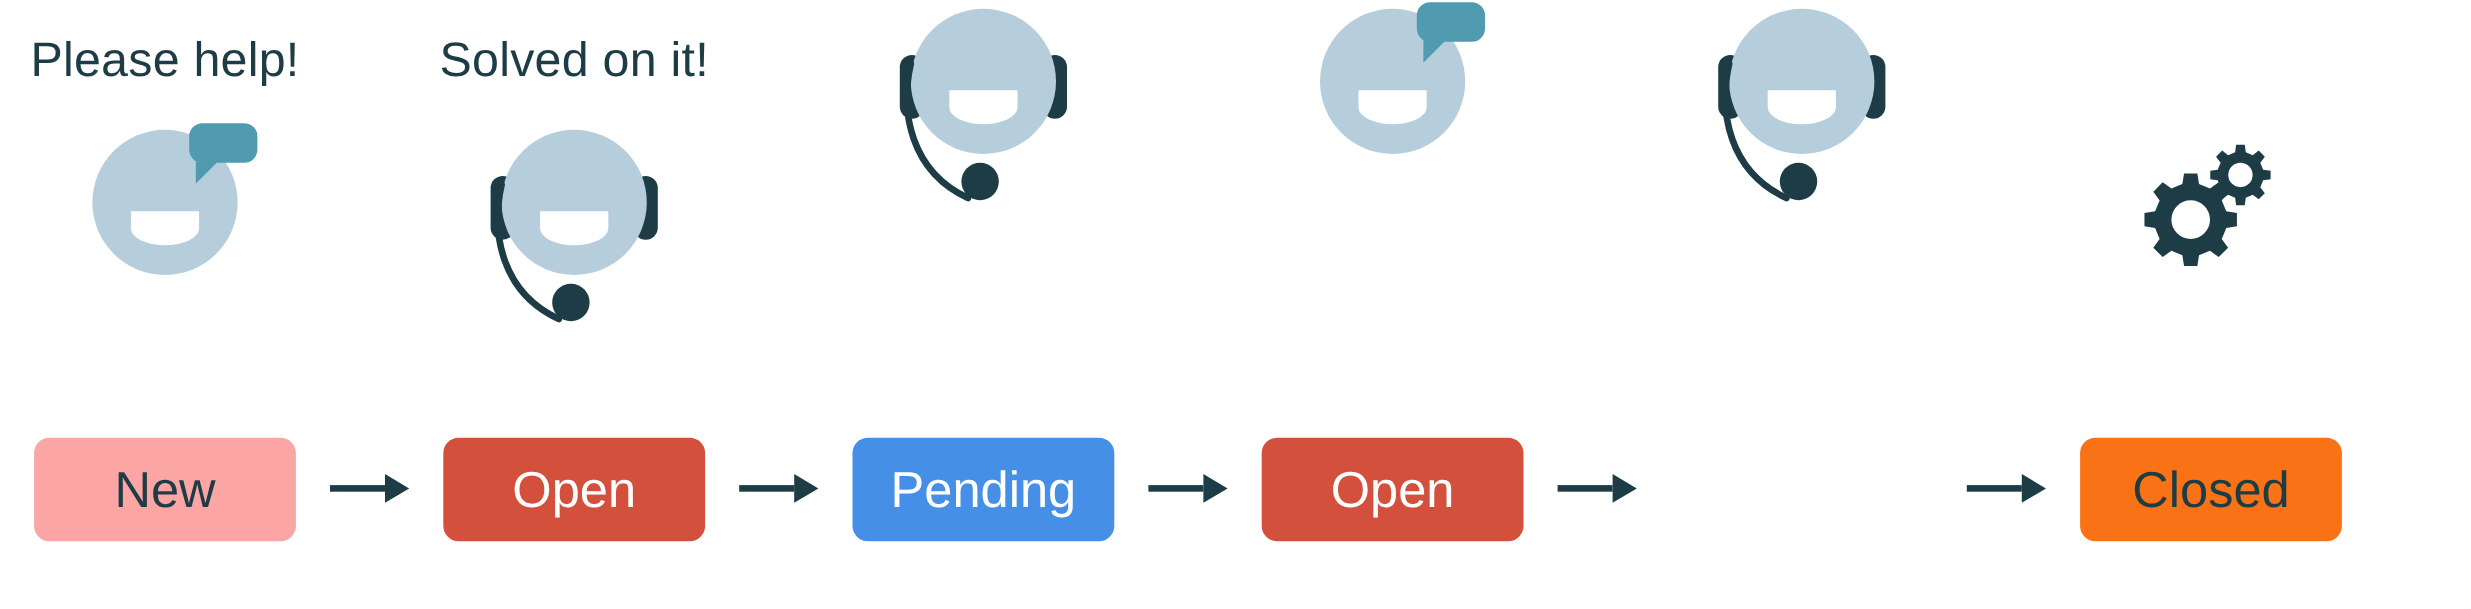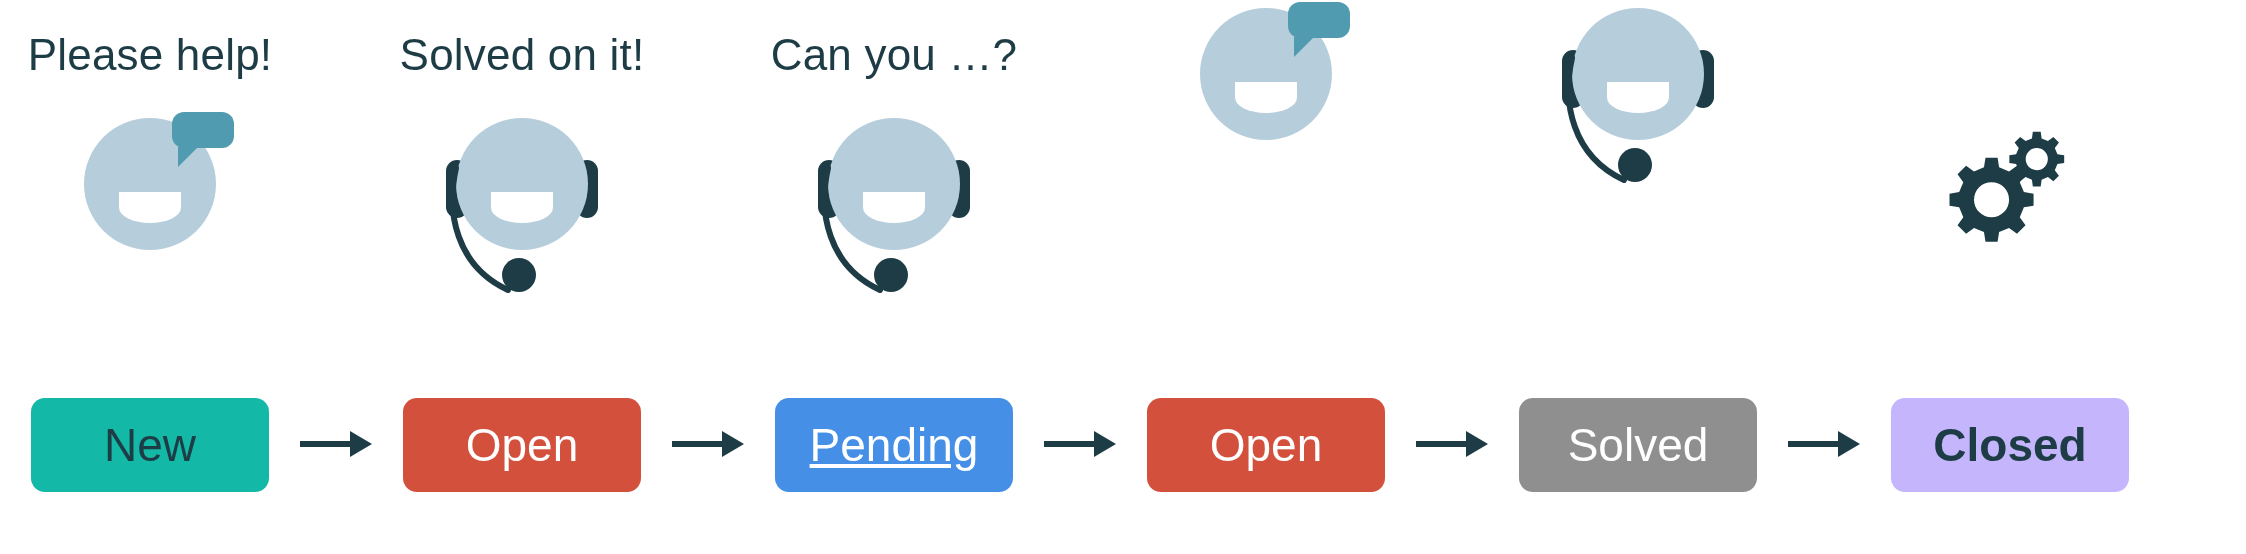--- a/index.html
+++ b/index.html
@@ -208,21 +208,21 @@
       <div class="caption">Please help!</div>
       <div class="avatar-wrap">
     <div class="avatar">
       <div class="head"></div>
       <div class="smile"></div>
       <div class="bubble-tail"></div>
       <div class="bubble"></div>
     </div>
         </div>
       <div class="badge-wrap">
-        <div class="badge" style="background:#14b8a6;color:#1d3c45;text-align:right;">New</div>
+        <div class="badge" style="background:#fca5a5;color:#1d3c45;text-align:right;">New</div>
       </div>
     </div>
       <div class="stage gap">
         <div class="arrow" style="left:0;width:72px;">
           <div class="shaft"></div>
           <div class="head-tri"></div>
         </div>
       </div>
     <div class="stage">
       <div class="caption">Solved on it!</div>
@@ -242,35 +242,34 @@
         <div class="badge" style="background:#d2503c;color:#ffffff;">Open</div>
       </div>
     </div>
       <div class="stage gap">
         <div class="arrow" style="left:0;width:72px;">
           <div class="shaft"></div>
           <div class="head-tri"></div>
         </div>
       </div>
     <div class="stage">
-      <div class="caption">Can you …?</div>
       <div class="avatar-wrap">
     <div class="avatar">
       <div class="ear left"></div>
       <div class="ear right"></div>
       <div class="head"></div>
       <div class="smile"></div>
       <svg class="boom" viewBox="0 0 150 160">
         <path d="M26 18 C 16 62, 26 116, 78 140" fill="none" stroke="#1d3c45" stroke-width="6" stroke-linecap="round"></path>
       </svg>
       <div class="mic"></div>
     </div>
         </div>
       <div class="badge-wrap">
-        <div class="badge" style="background:#4590e6;color:#ffffff;text-decoration:underline;">Pending</div>
+        <div class="badge" style="background:#4590e6;color:#ffffff;">Pending</div>
       </div>
     </div>
       <div class="stage gap">
         <div class="arrow" style="left:0;width:72px;">
           <div class="shaft"></div>
           <div class="head-tri"></div>
         </div>
       </div>
     <div class="stage">
       <div class="avatar-wrap">
@@ -297,38 +296,35 @@
       <div class="ear left"></div>
       <div class="ear right"></div>
       <div class="head"></div>
       <div class="smile"></div>
       <svg class="boom" viewBox="0 0 150 160">
         <path d="M26 18 C 16 62, 26 116, 78 140" fill="none" stroke="#1d3c45" stroke-width="6" stroke-linecap="round"></path>
       </svg>
       <div class="mic"></div>
     </div>
         </div>
-      <div class="badge-wrap">
-        <div class="badge" style="background:#8f8f8f;color:#ffffff;">Solved</div>
-      </div>
     </div>
       <div class="stage gap">
         <div class="arrow" style="left:0;width:72px;">
           <div class="shaft"></div>
           <div class="head-tri"></div>
         </div>
       </div>
     <div class="stage">
       <div class="caption"></div>
       <div class="avatar-wrap">
     <div class="avatar">
       <svg class="gears" viewBox="0 0 150 130">
         <path d="M46.79 46.95 L48.46 36.47 L61.54 36.47 L63.21 46.95 L73.98 51.41 L82.57 45.18 L91.82 54.43 L85.59 63.02 L90.05 73.79 L100.53 75.46 L100.53 88.54 L90.05 90.21 L85.59 100.98 L91.82 109.57 L82.57 118.82 L73.98 112.59 L63.21 117.05 L61.54 127.53 L48.46 127.53 L46.79 117.05 L36.02 112.59 L27.43 118.82 L18.18 109.57 L24.41 100.98 L19.95 90.21 L9.47 88.54 L9.47 75.46 L19.95 73.79 L24.41 63.02 L18.18 54.43 L27.43 45.18 L36.02 51.41 Z M 74 82 A 19 19 0 1 0 36 82 A 19 19 0 1 0 74 82 Z" fill="#1d3c45" fill-rule="evenodd"></path>
         <path d="M98.76 15.61 L99.74 8.30 L108.26 8.30 L109.24 15.61 L116.13 18.46 L121.98 13.99 L128.01 20.02 L123.54 25.87 L126.39 32.76 L133.70 33.74 L133.70 42.26 L126.39 43.24 L123.54 50.13 L128.01 55.98 L121.98 62.01 L116.13 57.54 L109.24 60.39 L108.26 67.70 L99.74 67.70 L98.76 60.39 L91.87 57.54 L86.02 62.01 L79.99 55.98 L84.46 50.13 L81.61 43.24 L74.30 42.26 L74.30 33.74 L81.61 32.76 L84.46 25.87 L79.99 20.02 L86.02 13.99 L91.87 18.46 Z M 116 38 A 12 12 0 1 0 92 38 A 12 12 0 1 0 116 38 Z" fill="#1d3c45" fill-rule="evenodd"></path>
       </svg>
     </div>
         </div>
       <div class="badge-wrap">
-        <div class="badge" style="background:#c4b5fd;color:#1d3c45;font-weight:bold;">Closed</div>
+        <div class="badge" style="background:#f97316;color:#1d3c45;">Closed</div>
       </div>
     </div>
     </div>
 </div>
 
 </body></html>

